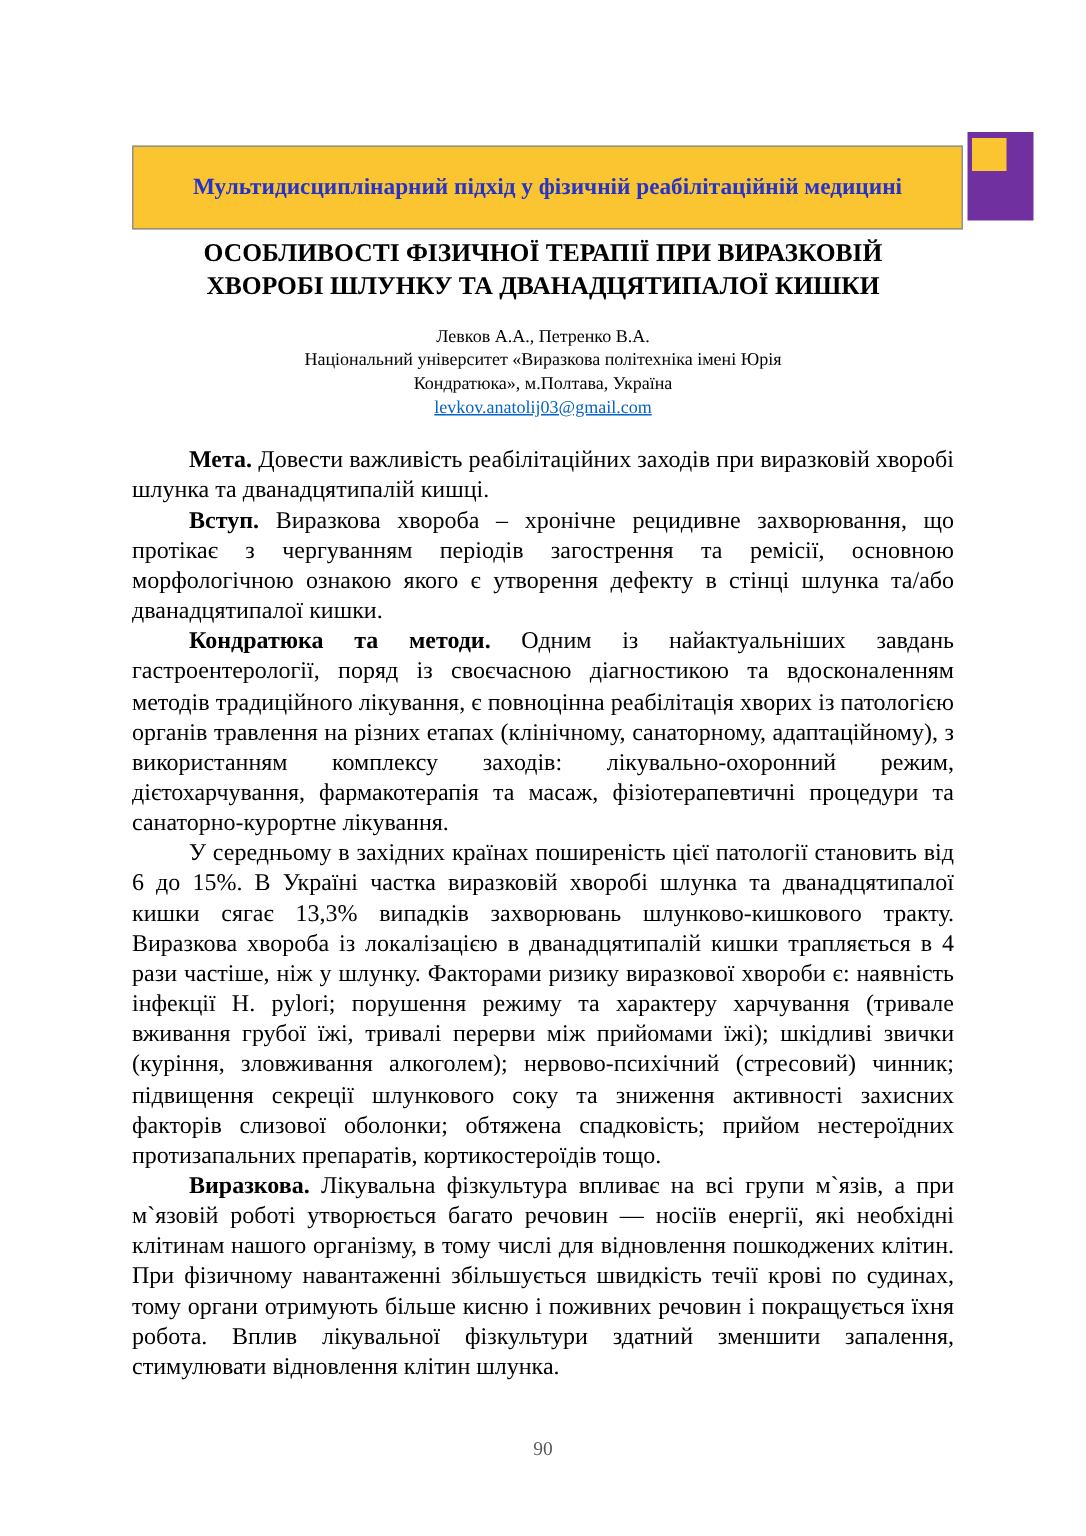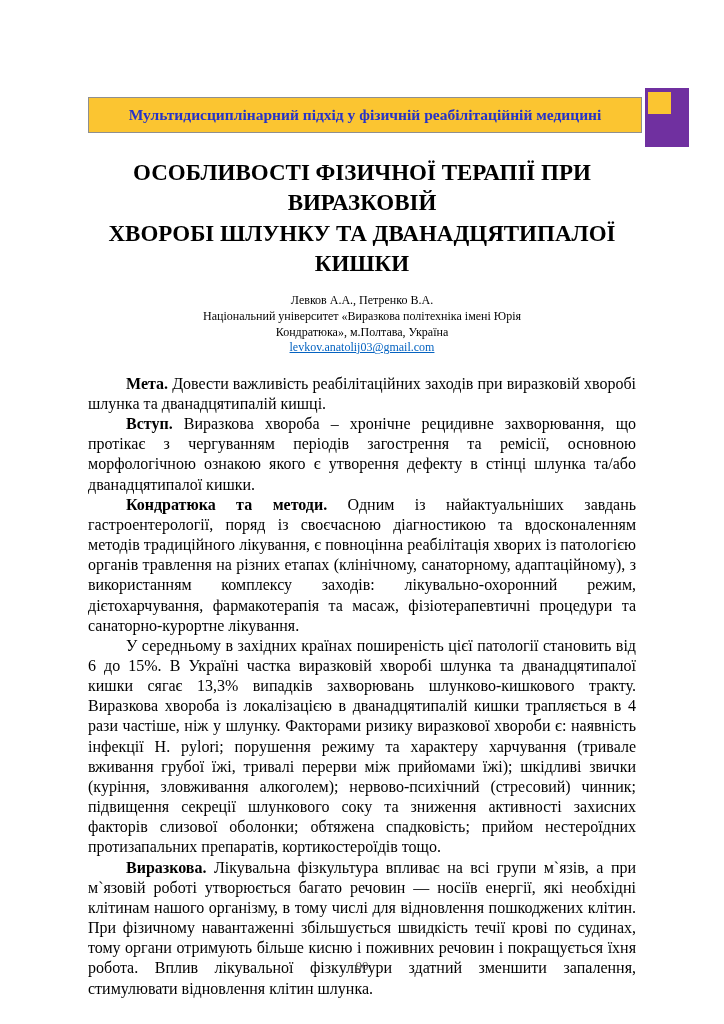--- a/index.html
+++ b/index.html
@@ -7,21 +7,21 @@
   body {
     width: 724px; height: 1024px;
     font-family: "Liberation Serif", serif;
     color: #000; position: relative; overflow: hidden;
   }
   .page { position: absolute; inset: 0; background: #ffffff; }
 
   
   .banner-row { position: absolute; left: 88px; top: 88px; width: 601px; height: 59px; }
   .banner {
-    position: absolute; left: 0; top: 9px; right: 47px; height: 36px;
+    position: absolute; left: 0; top: 9px; right: 47px; height: 56px;
     background: var(--banner-bg, #FBC531);
     border: 1px solid #8f8f8f;
     display: flex; align-items: center; justify-content: center;
     padding: 0 8px;
   }
   .banner-text {
     font-weight: bold; font-size: 15.5px; line-height: 1.1;
     color: var(--banner-text, #2633C8);
     text-align: center; white-space: nowrap;
   }
@@ -30,21 +30,21 @@
     background: var(--corner-purple, #7030A0);
   }
   .corner-square {
     position: absolute; left: 3px; top: 4px; width: 23px; height: 22px;
     background: var(--banner-bg, #FBC531);
   }
 
   
   .content { position: absolute; left: 88px; right: 88px; top: 158px; }
   .title {
-    font-size: 23px; font-weight: bold; text-align: center;
+    font-size: 17px; font-weight: bold; text-align: center;
     line-height: 1.32; margin: 0 0 14px 0;
   }
   .meta { text-align: center; font-size: 12px; line-height: 1.3; margin: 0; }
   a.email {
     color: var(--link-color, #0563C1);
     text-decoration: underline; cursor: pointer;
   }
   .bodytext { margin-top: 18px; font-size: 16px; line-height: 1.26; text-align: justify; }
   .para { margin: 0; text-indent: 38px; }
   .para b { font-weight: bold; }

